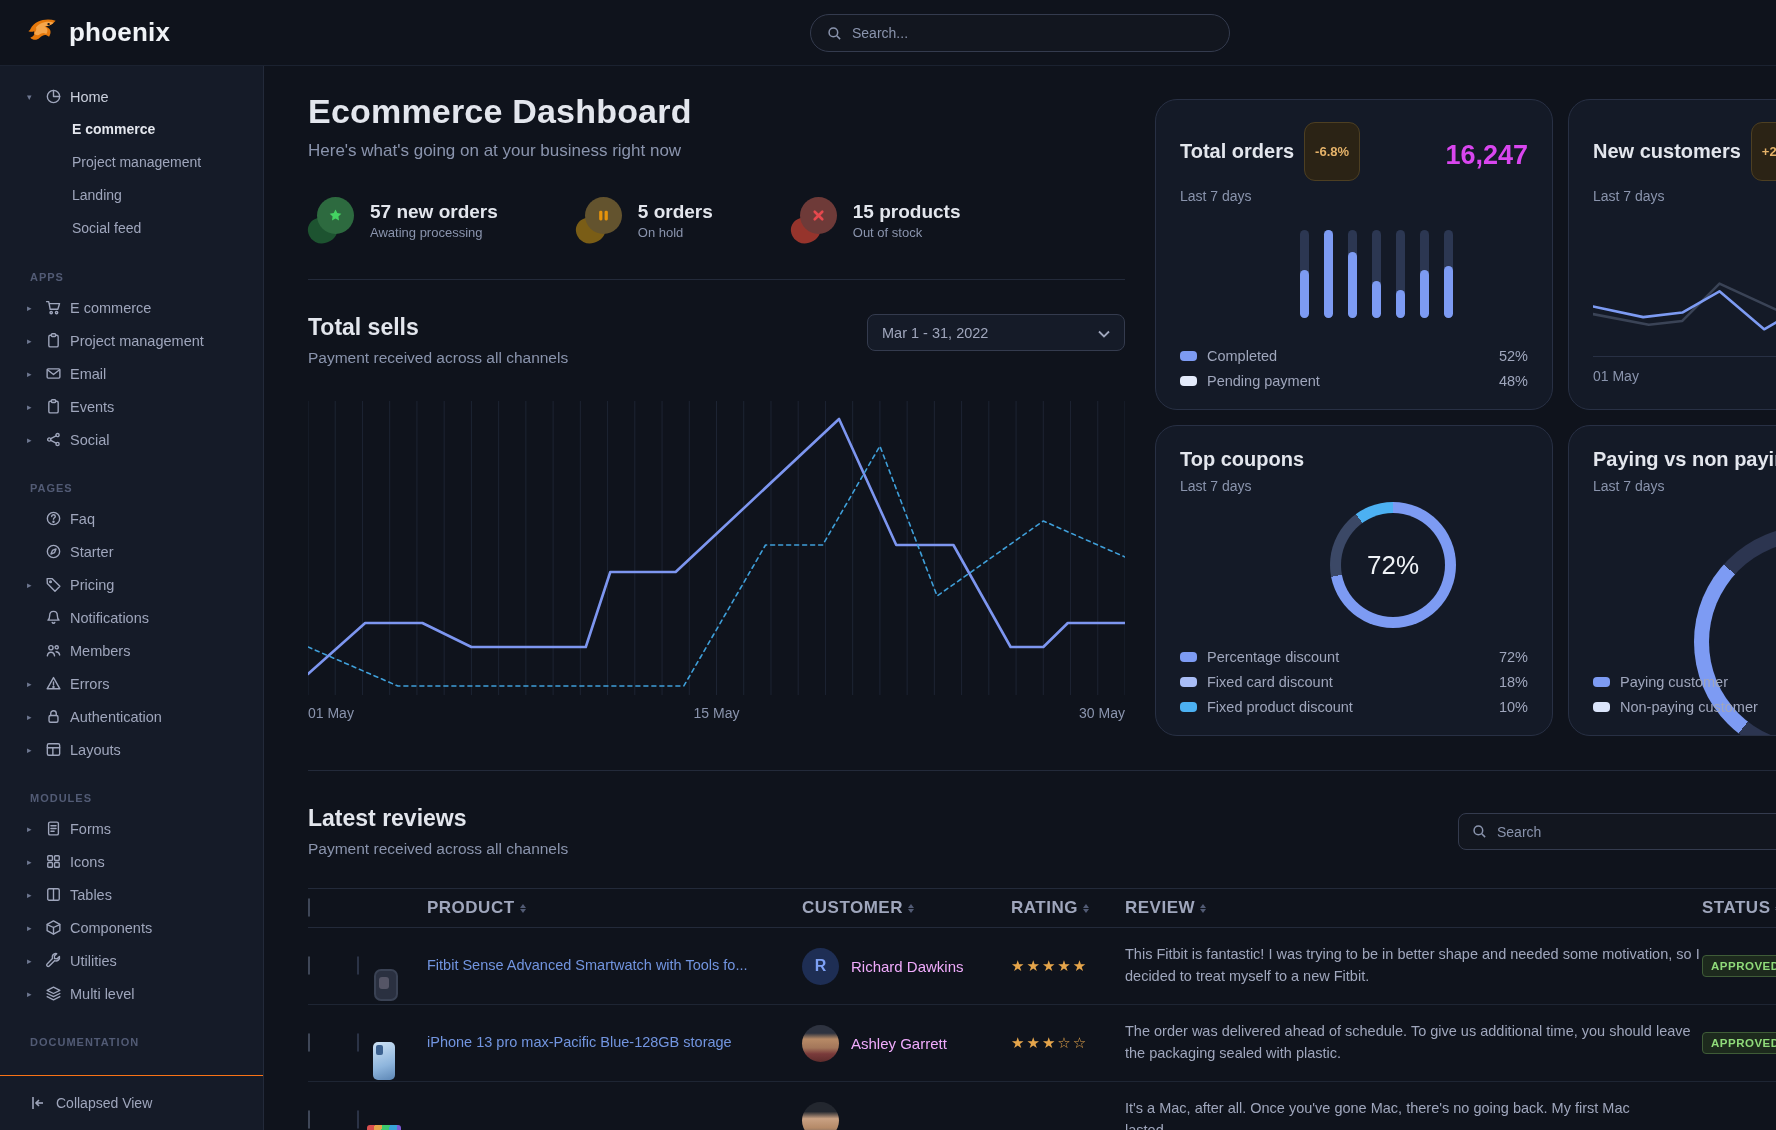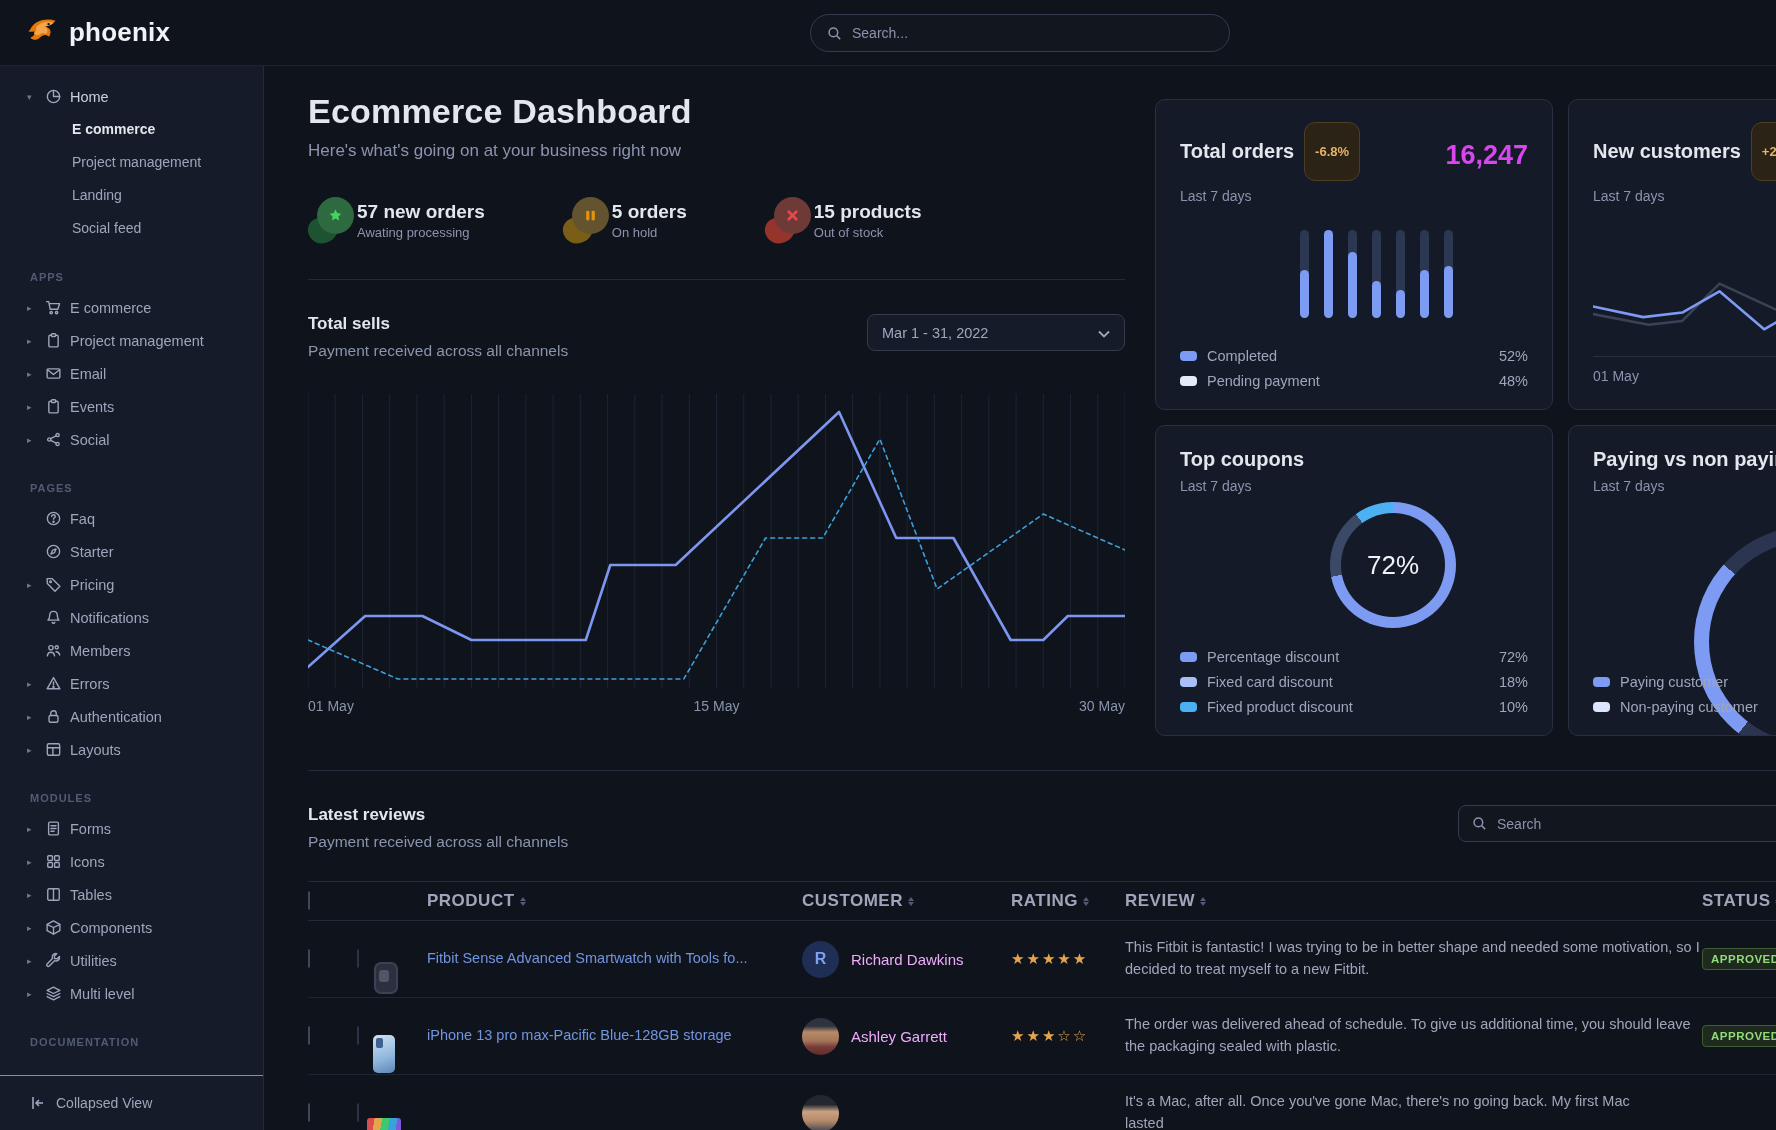--- a/index.html
+++ b/index.html
@@ -28,39 +28,39 @@
   .side-label { padding:26px 0 8px 30px; font-size:11px; font-weight:700; letter-spacing:1px; color:#525b75; }
   .side-footer { position:absolute; bottom:0; left:0; width:100%; height:55px; border-top:1px solid #f97316; display:flex; align-items:center; gap:10px; padding-left:30px; color:#9fa6bc; font-size:14px; cursor:pointer; background:#151b28; }
   
   .main { margin-left:264px; padding:26px 0 0 44px; }
   .page-title { font-size:34px; font-weight:700; color:#e3e6ed; letter-spacing:.2px; }
   .page-sub { margin-top:10px; font-size:17px; color:#8a94ad; }
   .top-area { display:flex; }
   .left-col { width:817px; flex:none; }
   
   .stats { display:flex; margin-top:36px; gap:78px; }
-  .stat { display:flex; align-items:center; gap:1px; }
+  .stat { display:flex; align-items:center; gap:14px; }
   .stat-ic { position:relative; width:48px; height:46px; flex:none; }
   .stat-swoosh { position:absolute; left:0; bottom:0; width:30px; height:26px; border-radius:14px 2px 16px 16px; transform:rotate(-18deg); }
   .stat-circle { position:absolute; right:2px; top:0; width:37px; height:37px; border-radius:50%; display:flex; align-items:center; justify-content:center; font-size:15px; font-weight:700; }
   .stat-txt b { display:block; font-size:19px; font-weight:700; color:#e3e6ed; }
   .stat-txt span { display:block; margin-top:2px; font-size:13px; color:#8a94ad; }
   .divider { border-top:1px solid #232a3a; margin-top:36px; }
   
   .ts-head { display:flex; align-items:flex-start; margin-top:34px; }
-  .sec-title { font-size:17px; font-weight:700; color:#e3e6ed; }
+  .sec-title { font-size:23px; font-weight:700; color:#e3e6ed; }
   .sec-sub { margin-top:8px; font-size:15.5px; color:#8a94ad; }
   .date-select { margin-left:auto; width:258px; height:37px; background:#151b28; border:1px solid #343b4e; border-radius:8px; display:flex; align-items:center; padding:0 14px; color:#9fa6bc; font-size:14.5px; cursor:pointer; }
   .date-select .chev { margin-left:auto; color:#9fa6bc; }
   .chart-wrap { margin-top:28px; width:817px; height:300px; position:relative; }
   .chart-wrap svg { position:absolute; inset:0; }
   .x-labels { width:817px; display:flex; justify-content:space-between; margin-top:10px; font-size:14px; color:#8a94ad; }
   
   .right-col { flex:none; margin-left:30px; margin-top:7px; display:grid; grid-template-columns:398px 398px; grid-auto-rows:311px; gap:15px; }
-  .card { background:#141a27; border:1px solid #2830424d; border:1px solid #283044; border-radius:10px; padding:22px 24px; position:relative; overflow:hidden; }
+  .card { background:#141a27; border:1px solid #2830424d; border:1px solid #283044; border-radius:22px; padding:22px 24px; position:relative; overflow:hidden; }
   .card-title-row { display:flex; align-items:center; gap:10px; }
   .card-title { font-size:20px; font-weight:700; color:#e3e6ed; }
   .badge-soft { font-size:13px; font-weight:700; padding:21px 10px; border-radius:11px; color:#e5b269; background:#2b2315; border:1px solid #4d3f22; }
   .card-period { margin-top:7px; font-size:14px; color:#8a94ad; }
   .card-big { margin-left:auto; font-size:27px; font-weight:700; color:#d946ef;margin-top:8px; }
   .bars { display:flex; align-items:flex-end; gap:15px; height:88px; margin:26px 0 0 120px; }
   .bar-track { width:9px; height:100%; background:#2c3752; border-radius:5px; position:relative; }
   .bar-fill { position:absolute; bottom:0; left:0; width:100%; background:#7d9bf3; border-radius:5px; }
   .legend { position:absolute; left:24px; right:24px; bottom:20px; }
   .legend-row { display:flex; align-items:center; gap:10px; margin-top:9px; font-size:14.5px; color:#9fa6bc; }
@@ -68,21 +68,21 @@
   .legend-val { margin-left:auto; }
   .mini-chart { position:absolute; left:24px; top:170px; width:186px; height:76px; }
   .mini-axis { position:absolute; left:24px; top:256px; width:186px; border-top:1px solid #283044; }
   .mini-xlab { position:absolute; left:24px; top:268px; font-size:14px; color:#8a94ad; }
   .donut { position:absolute; left:174px; top:76px; width:126px; height:126px; border-radius:50%; }
   .donut-hole { position:absolute; inset:11px; border-radius:50%; background:#141a27; display:flex; align-items:center; justify-content:center; font-size:26px; color:#eff2f6; }
   .gauge { position:absolute; left:125px; top:100px; width:232px; height:232px; border-radius:50%; }
   .gauge-hole { position:absolute; inset:15px; border-radius:50%; background:#141a27; }
   
   .reviews { margin-top:34px; border-top:1px solid #232a3a; padding-top:34px; }
-  .reviews-head { display:flex; align-items:flex-start; position:relative; }
+  .reviews-head { display:flex; align-items:center; position:relative; }
   .reviews-search { margin-left:auto; width:335px; height:37px; border:1px solid #343b4e; border-radius:8px; background:#12161f; display:flex; align-items:center; gap:10px; padding:0 13px; margin-right:-17px; }
   .reviews-search input { background:transparent; border:none; outline:none; color:#9fa6bc; font-size:14px; width:100%; font-family:inherit; }
   .reviews-search input::placeholder { color:#8a94ad; }
   .rtable { margin-top:30px; width:1620px; }
   .rrow { display:grid; grid-template-columns:49px 70px 375px 209px 114px 577px 226px; align-items:center; }
   .rrow.head { height:40px; border-top:1px solid #232a3a; border-bottom:1px solid #232a3a; }
   .rrow.body-row { border-bottom:1px solid #1e2533; height:77px; }
   .col-h { font-size:17px; font-weight:700; letter-spacing:.5px; color:#9fa6bc; display:flex; align-items:center; gap:5px; cursor:pointer; }
   .sort { display:inline-flex; flex-direction:column; gap:1px; }
   .sort i { width:0; height:0; border-left:3.5px solid transparent; border-right:3.5px solid transparent; }

